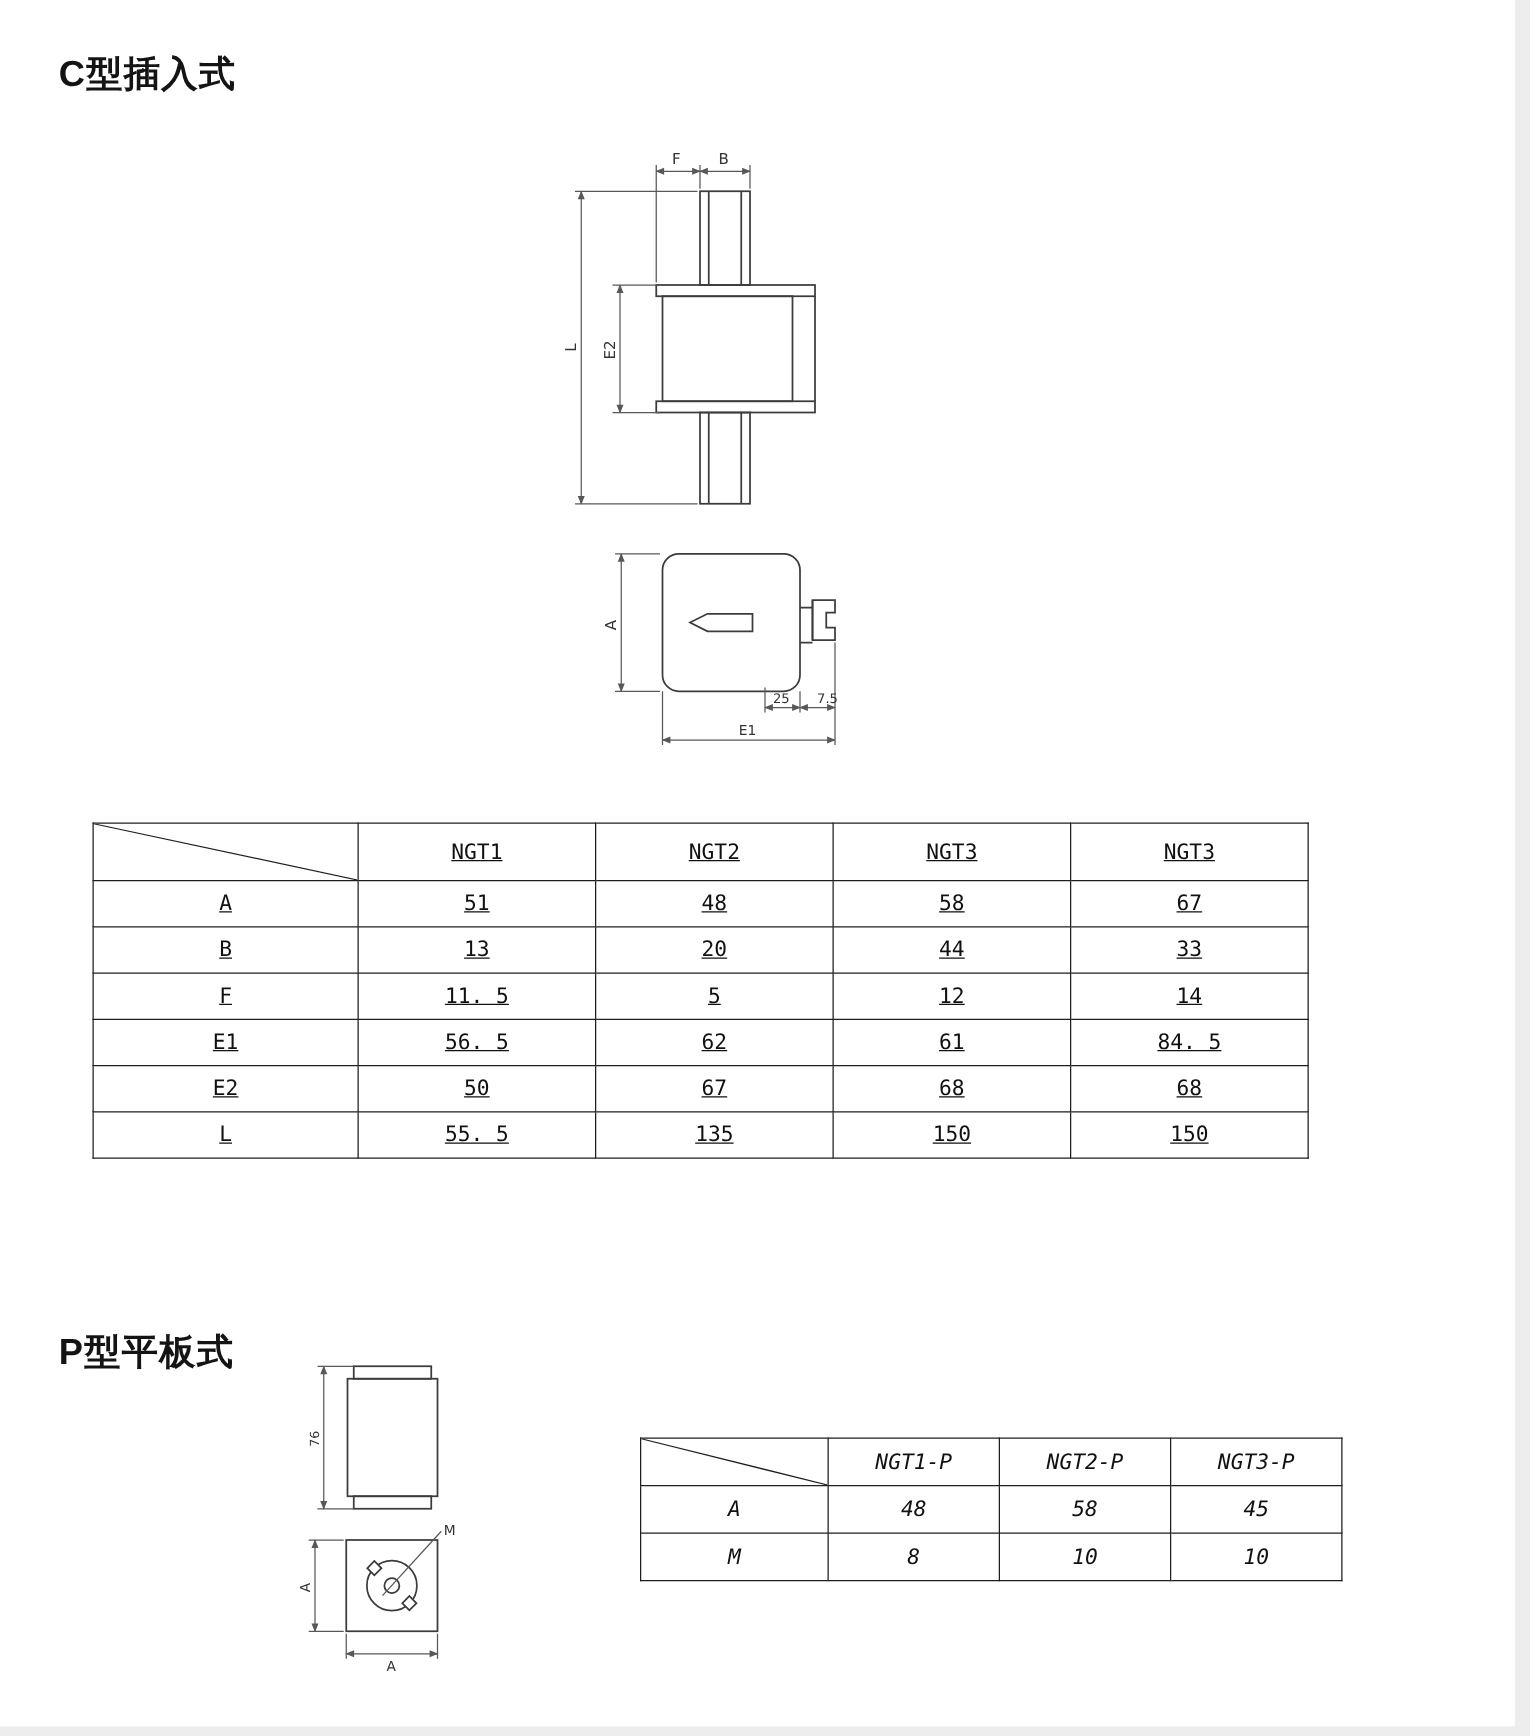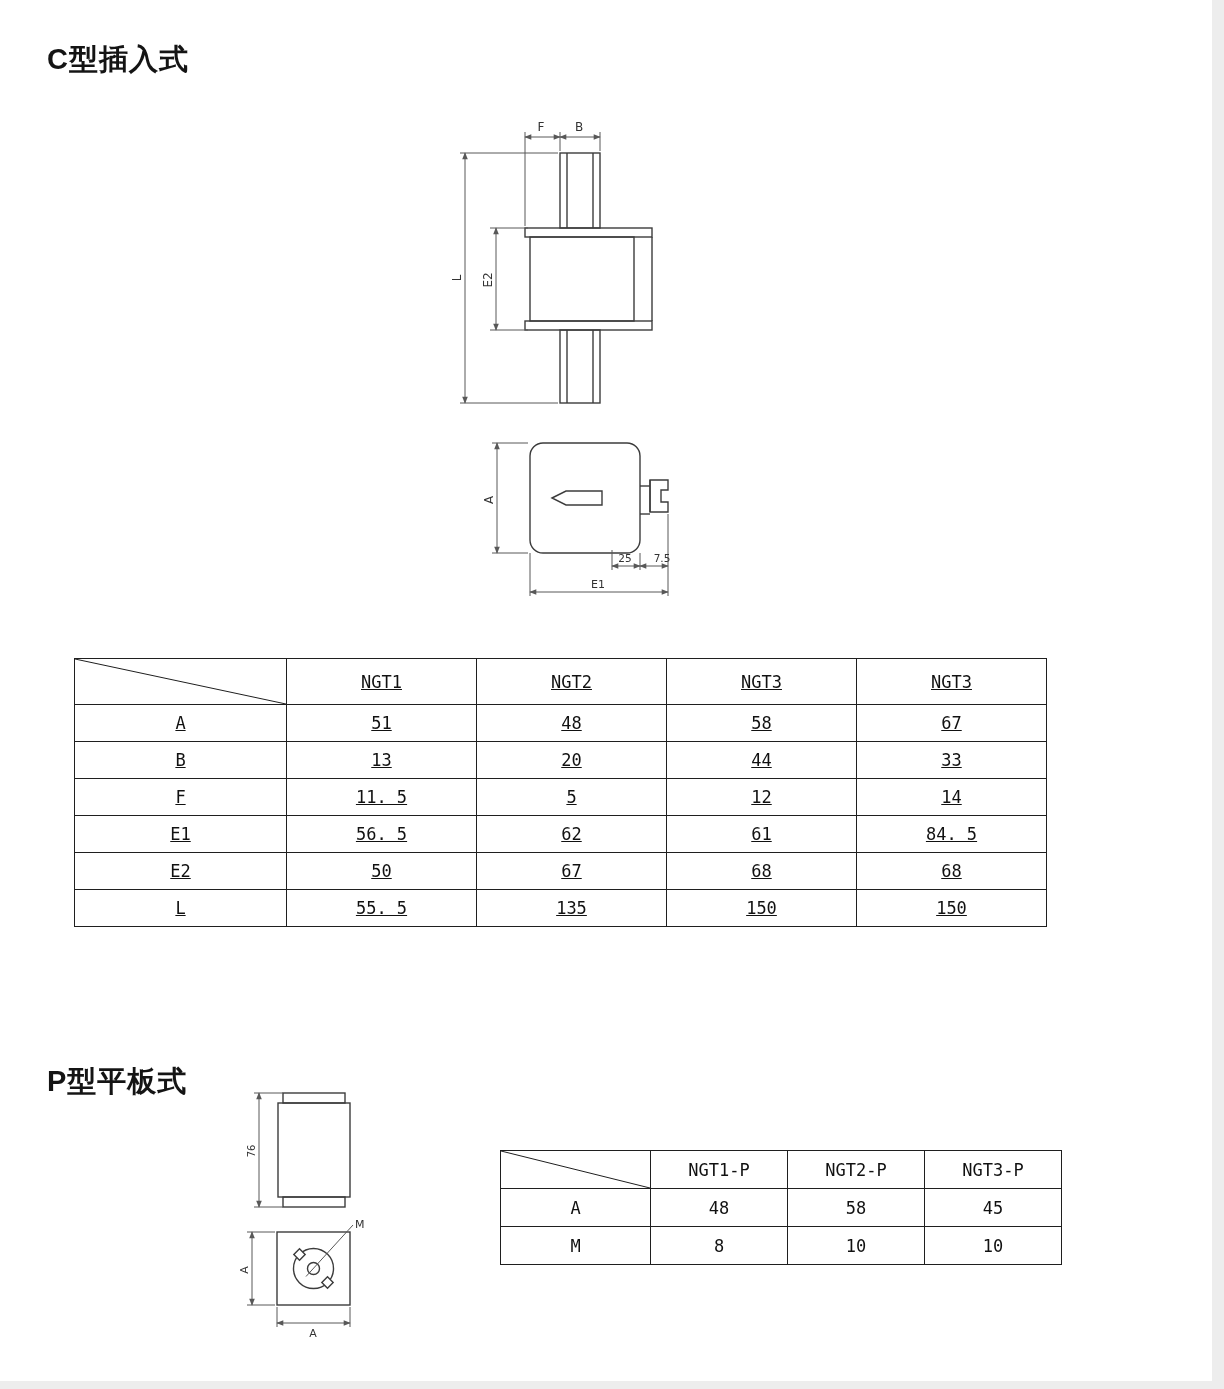--- a/index.html
+++ b/index.html
@@ -31,21 +31,21 @@
     font-family:"DejaVu Sans Mono","Liberation Mono",monospace;
     font-size:17px; color:#111111; background:#ffffff;
   }
   table.dims td {
     border:1px solid #1f1f1f; text-align:center; vertical-align:middle; padding:0;
     overflow:hidden;
   }
   .table1 { left:74px; top:658px; width:972px;text-decoration:underline; }
   .table1 tr { height:37px; }
   .table1 tr.head { height:46px; }
-  .table2 { left:500px; top:1150px; width:561px; }
+  .table2 { left:512px; top:1150px; width:561px;font-style:italic; }
   .table2 tr { height:38px; }
   td.diag { position:relative; }
   td.diag svg { position:absolute; left:0; top:0; width:100%; height:100%; display:block; }
 
   .edge-right { position:absolute; right:0; top:0; width:12px; height:100%; background:#ededed; }
   .edge-bottom { position:absolute; left:0; bottom:0; width:100%; height:8px; background:#ededed; }
 </style>
 </head>
 <body>
 

